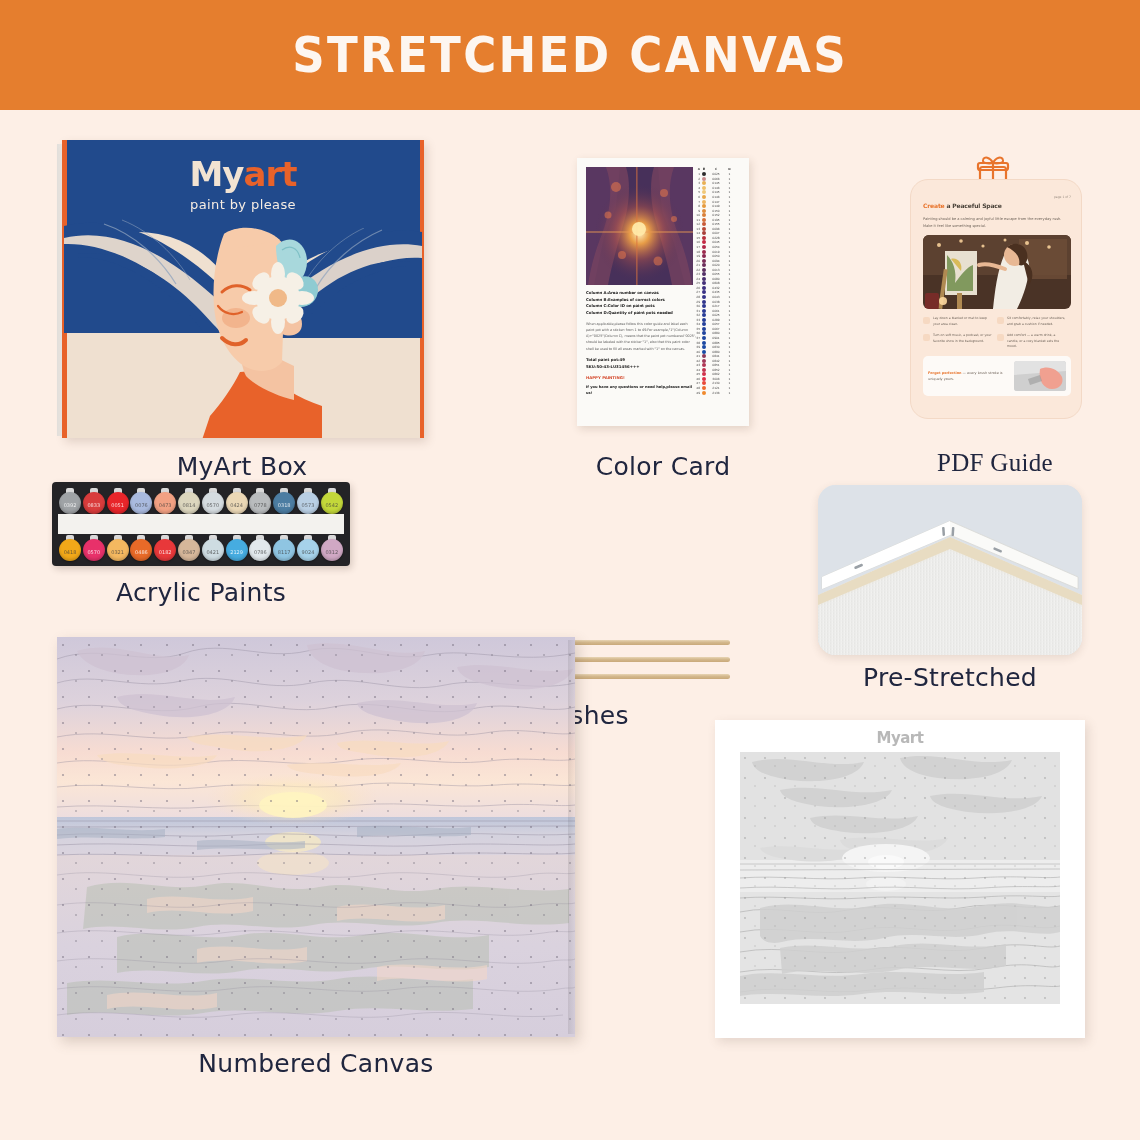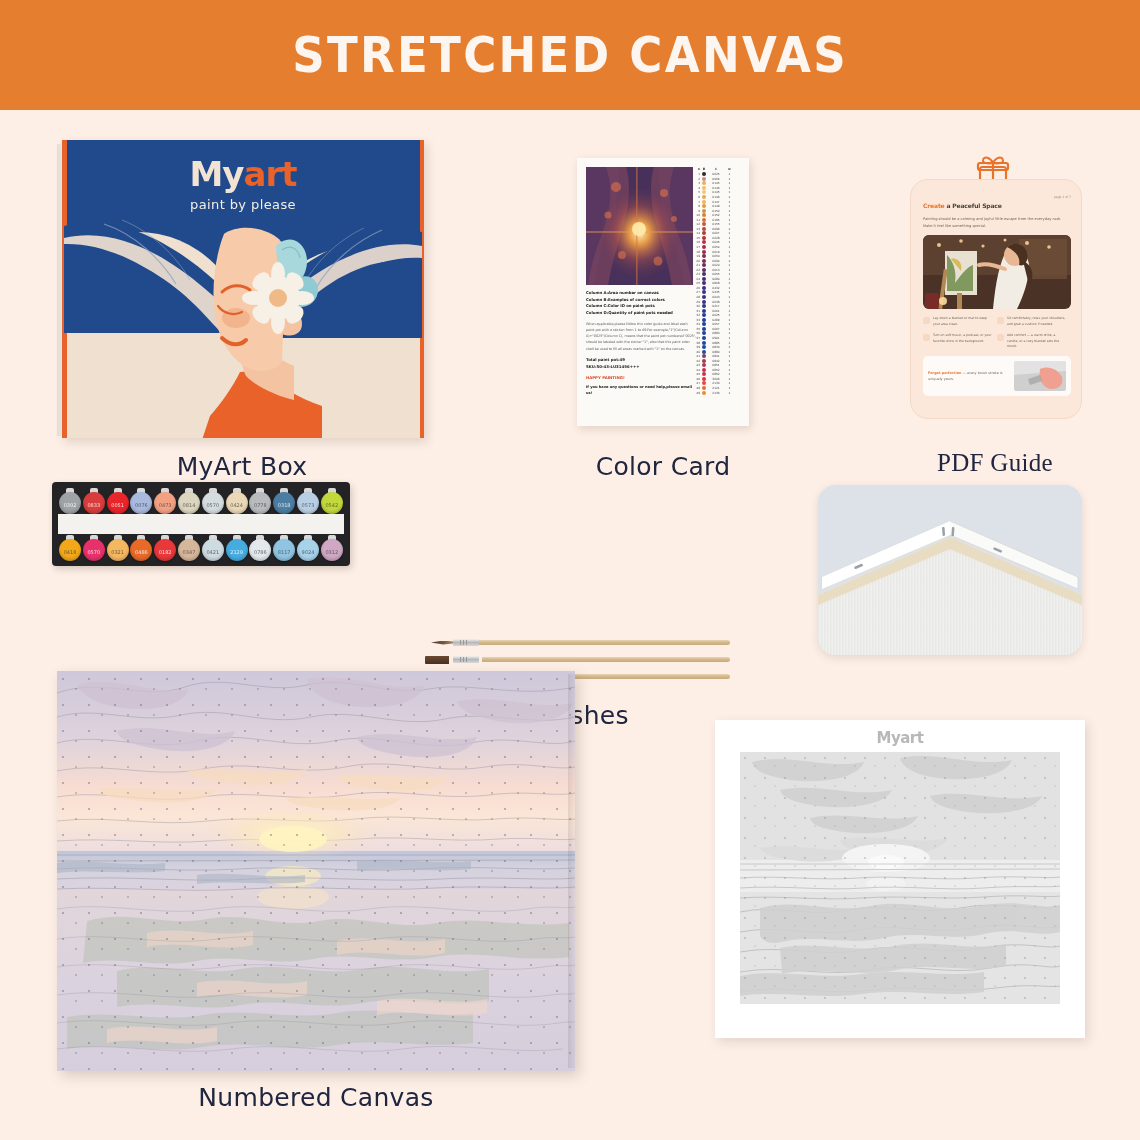--- a/index.html
+++ b/index.html
@@ -247,21 +247,21 @@
 
   
   .pres-wrap { left: 818px; top: 375px; width: 264px; height: 170px; }
   .pres-card {
     position:absolute; inset:0; border-radius:18px; overflow:hidden;
     background: linear-gradient(160deg,#E3E6EA 0%,#D7DCE3 45%,#E8EBEF 100%);
     box-shadow: 0 3px 9px rgba(90,70,60,0.14);
   }
 
   
-  .canvas-wrap { left: 57px; top: 527px; width: 518px; height: 400px; margin-top: 34px; }
+  .canvas-wrap { left: 57px; top: 527px; width: 518px; height: 400px; }
   .canvas-face {
     position:absolute; inset:0; overflow:hidden;
     box-shadow: 4px 5px 12px rgba(100,80,70,0.22);
     background:#DCD5E0;
   }
   .canvas-edge-r {
     position:absolute; right:0; top:3px; width:7px; height:394px;
     background: linear-gradient(90deg, rgba(0,0,0,0.09), rgba(0,0,0,0.02));
   }
 
@@ -906,20 +906,21 @@
             <span class="pot-body" style="background:#A6D2EA"></span>
             <span class="pot-lbl dark">9024</span>
           </div>
           <div class="pot">
             <span class="pot-tab"></span>
             <span class="pot-body" style="background:#D0A8C4"></span>
             <span class="pot-lbl dark">0312</span>
           </div>
         </div>
     </div>
+    <div class="caption" style="top:96px;">Acrylic Paints</div>
   </div>
 
   <div class="cell brush-wrap">
     <div class="brush" style="left:6px; top:0; width:299px;">
       <div class="handle" style="width:252px;"></div>
       <div class="ferrule" style="left:22px;"></div>
       <div class="tip-round"></div>
     </div>
     <div class="brush" style="left:0px; top:17px; width:305px;">
       <div class="handle" style="width:248px;"></div>
@@ -951,20 +952,21 @@
         <path d="M4 92 L132 36 L132 50 L4 104 Z" fill="#FFFFFF"></path>
         <g fill="#9AA0A6">
           <rect x="124" y="42" width="2.5" height="9" rx="1" transform="rotate(-4 124 42)"></rect>
           <rect x="134" y="42" width="2.5" height="9" rx="1" transform="rotate(4 134 42)"></rect>
           <rect x="36" y="82" width="9" height="2.5" rx="1" transform="rotate(-23 36 82)"></rect>
           <rect x="176" y="62" width="9" height="2.5" rx="1" transform="rotate(23 176 62)"></rect>
         </g>
         <path d="M0 120 L132 64 L264 120 L264 170 L0 170 Z" fill="url(#weave)" opacity="0.9"></path>
       </svg>
     </div>
+    <div class="caption" style="top:178px;">Pre-Stretched</div>
   </div>
 
   <div class="cell canvas-wrap">
     <div class="canvas-face">
       <svg viewBox="0 0 518 400" preserveAspectRatio="none" style="position:absolute;inset:0;width:100%;height:100%;">
         <defs>
           <linearGradient id="sky" x1="0" y1="0" x2="0" y2="1">
             <stop offset="0%" stop-color="#CFC8DA"></stop>
             <stop offset="35%" stop-color="#DDD2DC"></stop>
             <stop offset="62%" stop-color="#F7DCD2"></stop>

